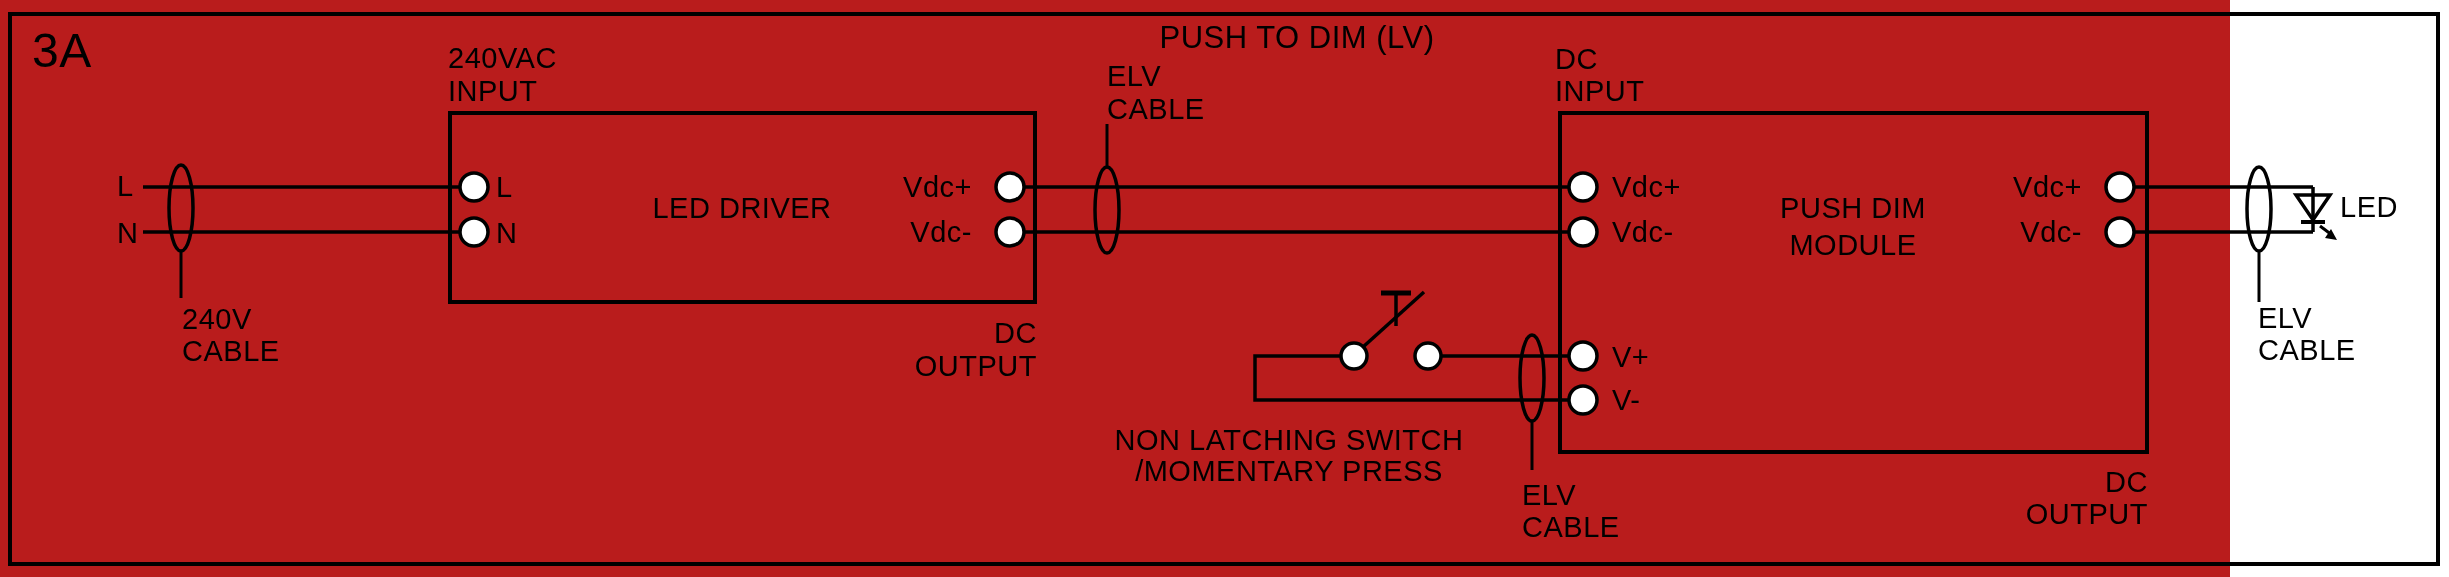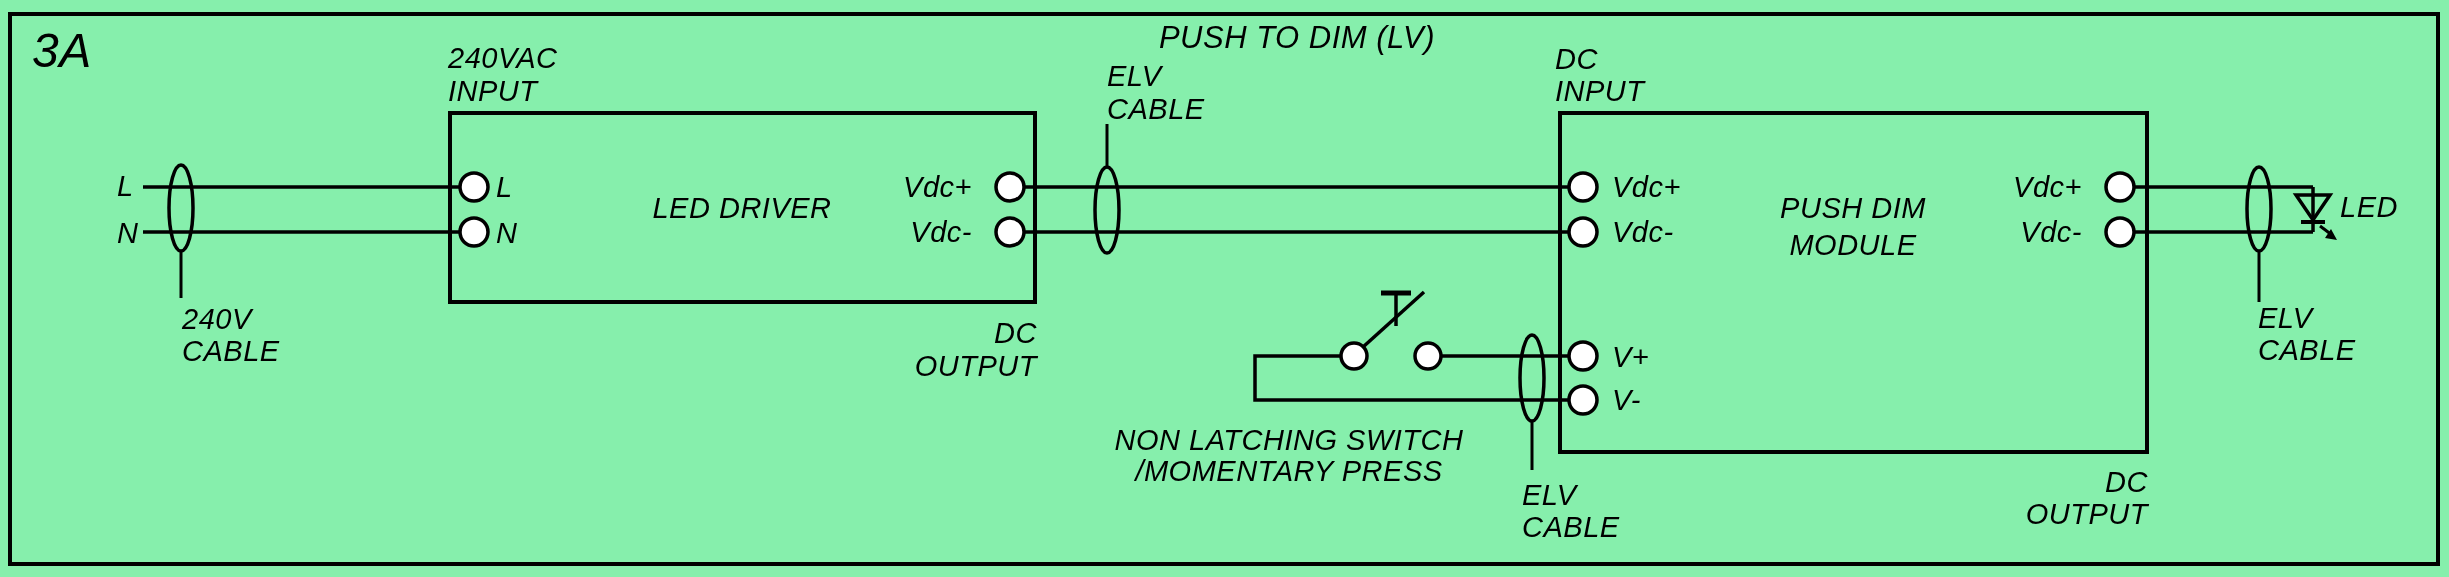--- a/index.html
+++ b/index.html
@@ -1,16 +1,16 @@
 <!DOCTYPE html>
 <html><head>
 <meta charset="utf-8">
 <style>
   html, body { margin: 0; padding: 0; background: #ffffff; }
-  .stage { width: 2449px; height: 577px; background: #86efac; position: relative; font-style: italic; }
+  .stage { width: 2230px; height: 577px; background: #b91c1c; position: relative; }
   svg { display: block; }
   text {
     font-family: "Liberation Sans", sans-serif;
     fill: #000000;
     letter-spacing: 0.5px;
   }
   .lbl   { font-size: 29px; }
   .title { font-size: 31px; }
   .variant { font-size: 48px; }
   .ink    { stroke: #000000; fill: none; }

